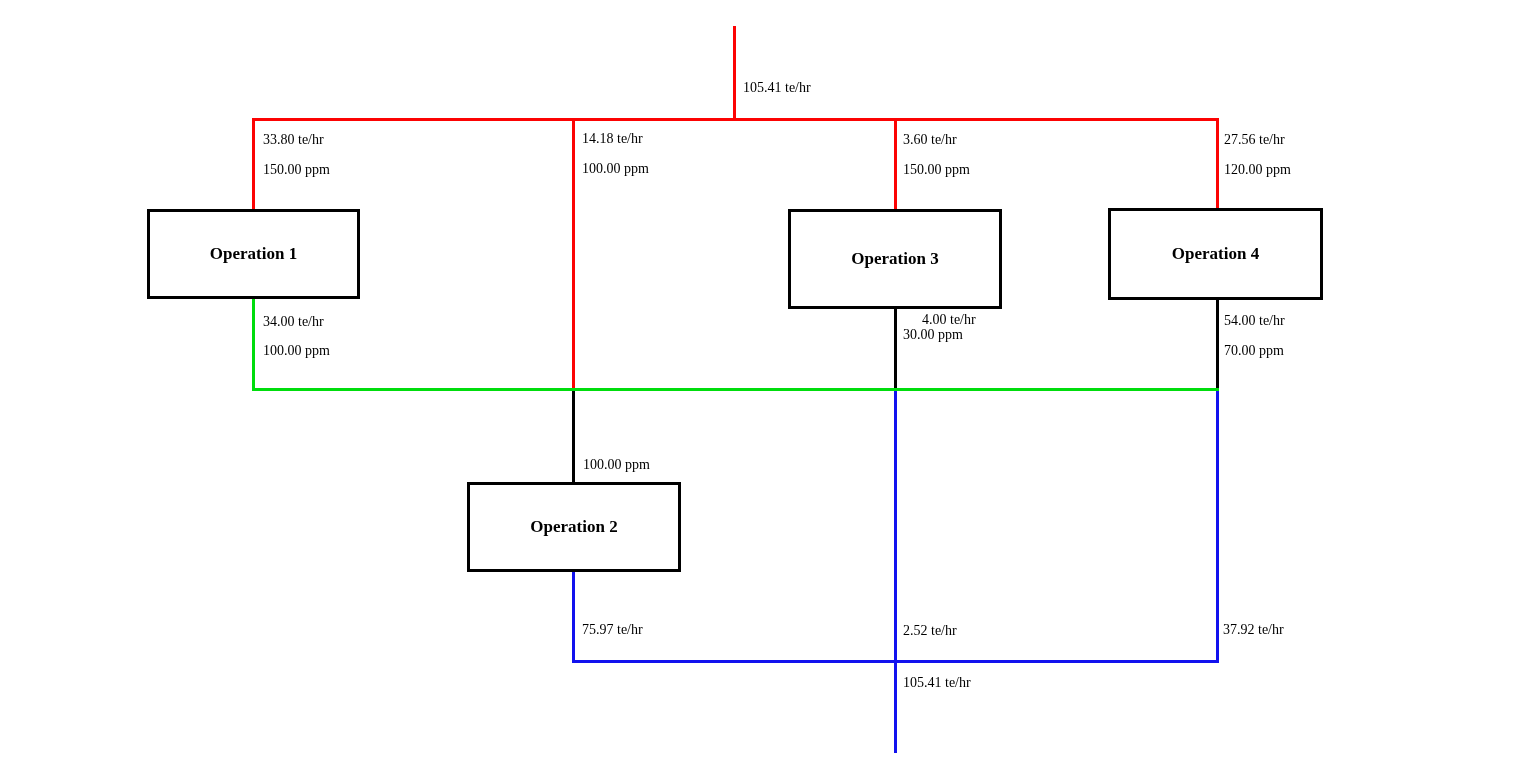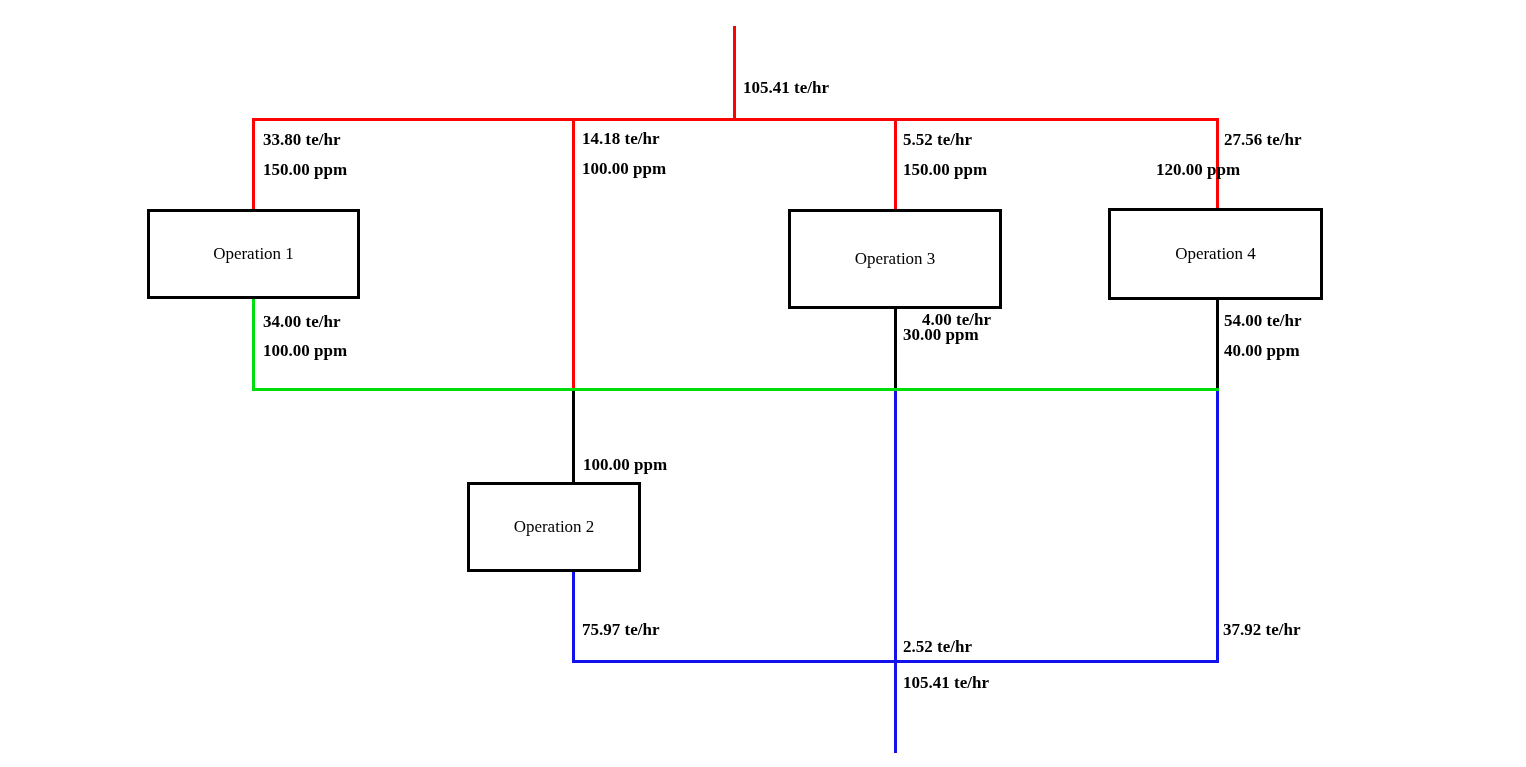--- a/index.html
+++ b/index.html
@@ -22,29 +22,29 @@
   .c-reuse  { background: var(--reuse-line, #00dd0d); }
   .c-waste  { background: var(--waste-line, #1212ee); }
   .c-pipe   { background: var(--pipe-line, #000000); }
   .box {
     position: absolute;
     border: 3px solid var(--pipe-line, #000000);
     background: #ffffff;
     display: flex;
     align-items: center;
     justify-content: center;
-    font-weight: normal;
+    font-weight: bold;
     font-size: 17px;
     color: var(--text, #000000);
     box-sizing: border-box;
   }
   .lbl {
     position: absolute;
-    font-weight: bold;
-    font-size: 17px;
+    font-weight: normal;
+    font-size: 14px;
     line-height: 20px;
     white-space: nowrap;
     color: var(--text, #000000);
   }
 </style>
 </head>
 <body>
 
 <div id="canvas">
 
@@ -64,56 +64,56 @@
 
   <div class="line v c-waste" style="left:894px; top:391px; width:3px; height:269px;"></div>
   <div class="line v c-waste" style="left:1216px; top:391px; width:3px; height:272px;"></div>
   <div class="line v c-waste" style="left:572px; top:572px; width:3px; height:91px;"></div>
   <div class="line h c-waste" style="left:572px; top:660px; width:647px; height:3px;"></div>
   <div class="line v c-waste" style="left:894px; top:660px; width:3px; height:93px;"></div>
 
   <div class="box" style="left:147px; top:209px; width:213px; height:90px;">
     <span>Operation 1</span>
   </div>
-  <div class="box" style="left:467px; top:482px; width:174px; height:90px;">
+  <div class="box" style="left:467px; top:482px; width:214px; height:90px;">
     <span>Operation 2</span>
   </div>
   <div class="box" style="left:788px; top:209px; width:214px; height:100px;">
     <span>Operation 3</span>
   </div>
   <div class="box" style="left:1108px; top:208px; width:215px; height:92px;">
     <span>Operation 4</span>
   </div>
 
   <div class="lbl" style="left:743px; top:78px;">105.41 te/hr</div>
 
   <div class="lbl" style="left:263px; top:130px;">33.80 te/hr</div>
   <div class="lbl" style="left:263px; top:160px;">150.00 ppm</div>
 
   <div class="lbl" style="left:582px; top:129px;">14.18 te/hr</div>
   <div class="lbl" style="left:582px; top:159px;">100.00 ppm</div>
 
-  <div class="lbl" style="left:903px; top:130px;">5.52 te/hr</div>
+  <div class="lbl" style="left:903px; top:130px;">3.60 te/hr</div>
   <div class="lbl" style="left:903px; top:160px;">150.00 ppm</div>
 
   <div class="lbl" style="left:1224px; top:130px;">27.56 te/hr</div>
-  <div class="lbl" style="left:1156px; top:160px;">120.00 ppm</div>
+  <div class="lbl" style="left:1224px; top:160px;">120.00 ppm</div>
 
   <div class="lbl" style="left:263px; top:312px;">34.00 te/hr</div>
   <div class="lbl" style="left:263px; top:341px;">100.00 ppm</div>
 
   <div class="lbl" style="left:922px; top:310px;">4.00 te/hr</div>
   <div class="lbl" style="left:903px; top:325px;">30.00 ppm</div>
 
   <div class="lbl" style="left:1224px; top:311px;">54.00 te/hr</div>
-  <div class="lbl" style="left:1224px; top:341px;">40.00 ppm</div>
+  <div class="lbl" style="left:1224px; top:341px;">70.00 ppm</div>
 
   <div class="lbl" style="left:583px; top:455px;">100.00 ppm</div>
 
   <div class="lbl" style="left:582px; top:620px;">75.97 te/hr</div>
 
-  <div class="lbl" style="left:903px; top:621px;margin-top:16px;">2.52 te/hr</div>
+  <div class="lbl" style="left:903px; top:621px;">2.52 te/hr</div>
 
   <div class="lbl" style="left:1223px; top:620px;">37.92 te/hr</div>
 
   <div class="lbl" style="left:903px; top:673px;">105.41 te/hr</div>
 
 </div>
 
 </body></html>

